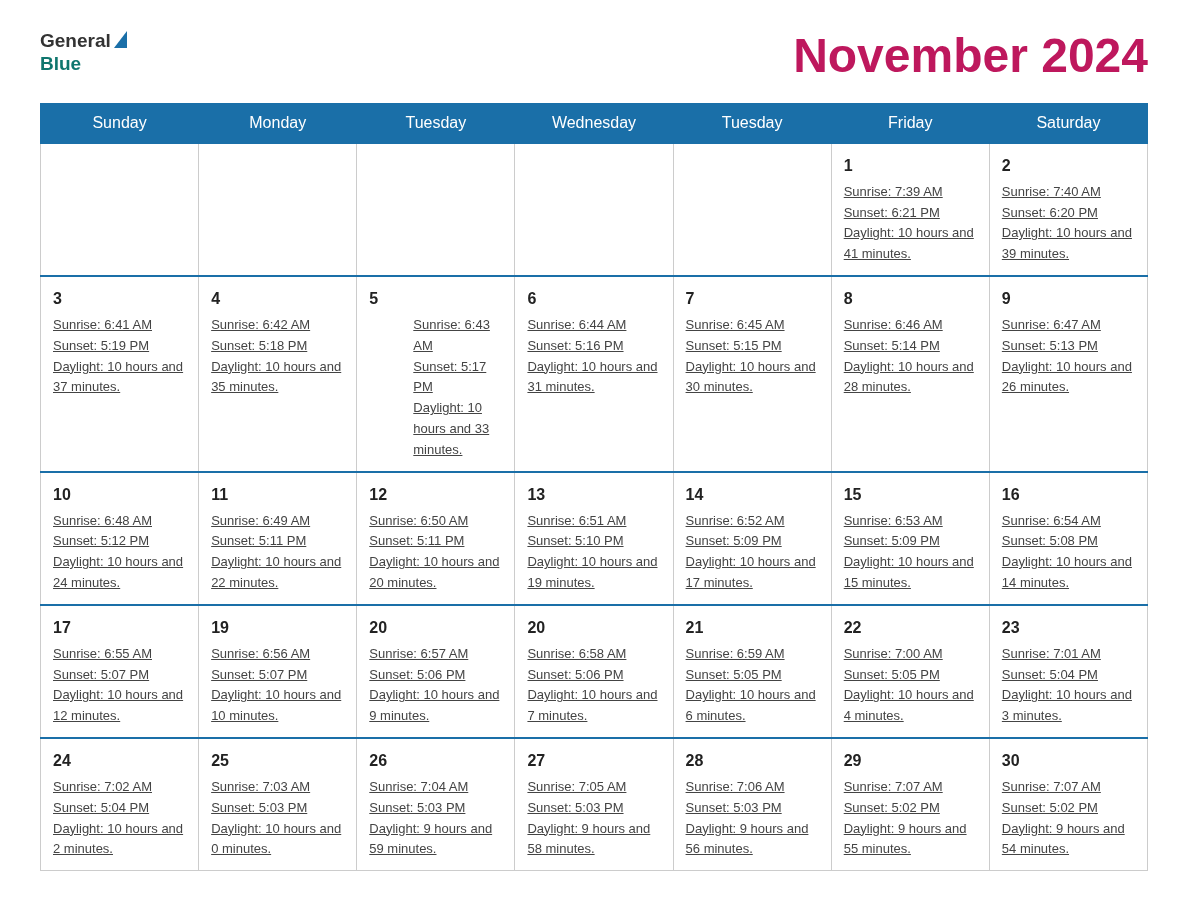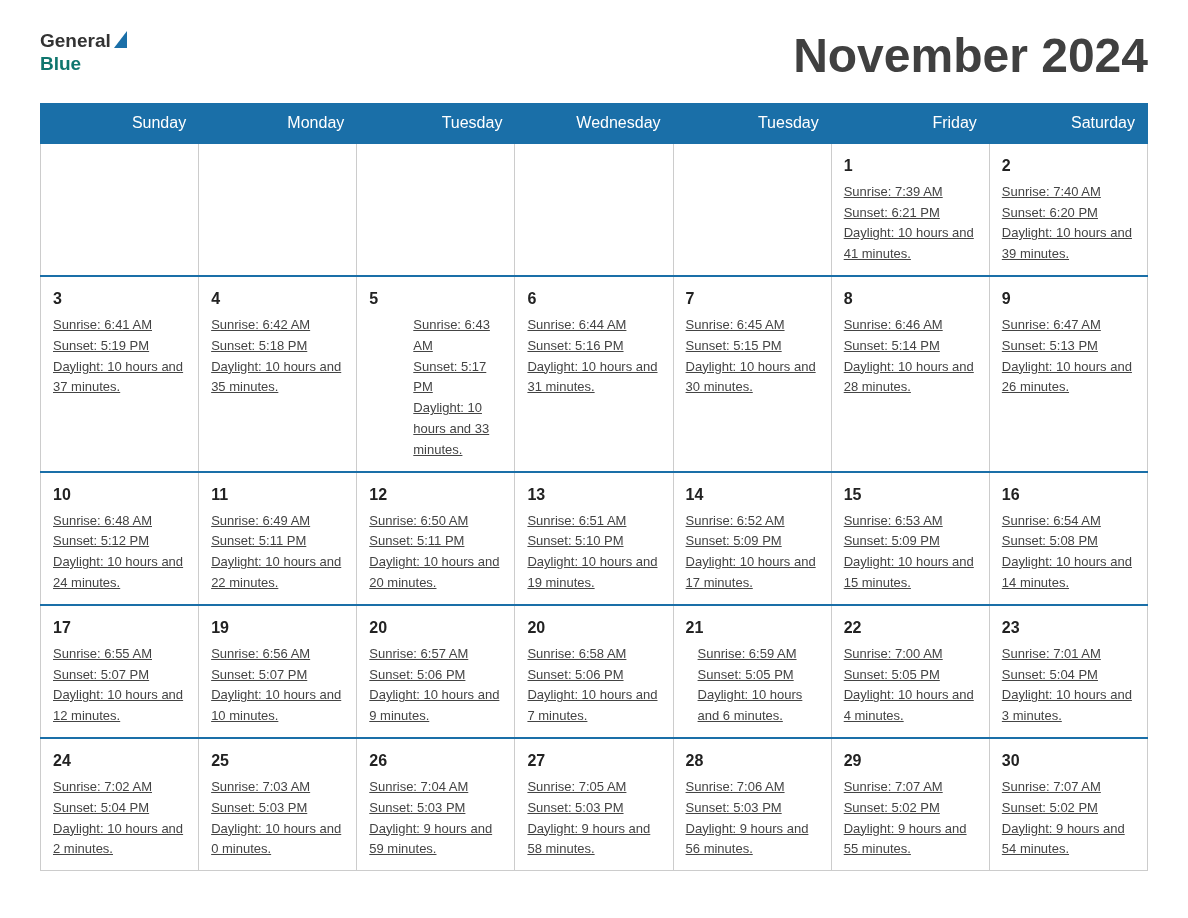--- a/index.html
+++ b/index.html
@@ -18,38 +18,38 @@
     .logo-container {
       display: flex;
       align-items: center;
     }
     .title-area {
       text-align: right;
     }
     .main-title {
       font-size: 48px;
       font-weight: bold;
-      color: #404040;
+      color: #be185d;
       line-height: 1.1;
     }
     .subtitle {
       font-size: 20px;
       color: #555;
       margin-top: 6px;
     }
     .calendar-table {
       width: 100%;
       border-collapse: collapse;
       border: 1px solid #ccc;
     }
     .calendar-table th {
       background-color: #1a6fa8;
       color: #fff;
       padding: 10px 12px;
-      text-align: right;
+      text-align: center;
       font-size: 16px;
       font-weight: normal;
       border: 1px solid #1a6fa8;
     }
     .calendar-table td {
       vertical-align: top;
       padding: 10px 12px;
       border: 1px solid #ccc;
       width: 14.28%;
       min-height: 100px;
@@ -231,21 +231,21 @@
 Daylight: 10 hours and 9 minutes.</div>
         </td>
         <td>
           <span class="day-number">20</span>
           <div class="day-info" style="white-space: pre-line;">Sunrise: 6:58 AM
 Sunset: 5:06 PM
 Daylight: 10 hours and 7 minutes.</div>
         </td>
         <td>
           <span class="day-number">21</span>
-          <div class="day-info" style="white-space: pre-line; margin-left: 12px;">Sunrise: 6:59 AM
+          <div class="day-info" style="white-space: pre-line;">Sunrise: 6:59 AM
 Sunset: 5:05 PM
 Daylight: 10 hours and 6 minutes.</div>
         </td>
         <td>
           <span class="day-number">22</span>
           <div class="day-info" style="white-space: pre-line;">Sunrise: 7:00 AM
 Sunset: 5:05 PM
 Daylight: 10 hours and 4 minutes.</div>
         </td>
         <td>

